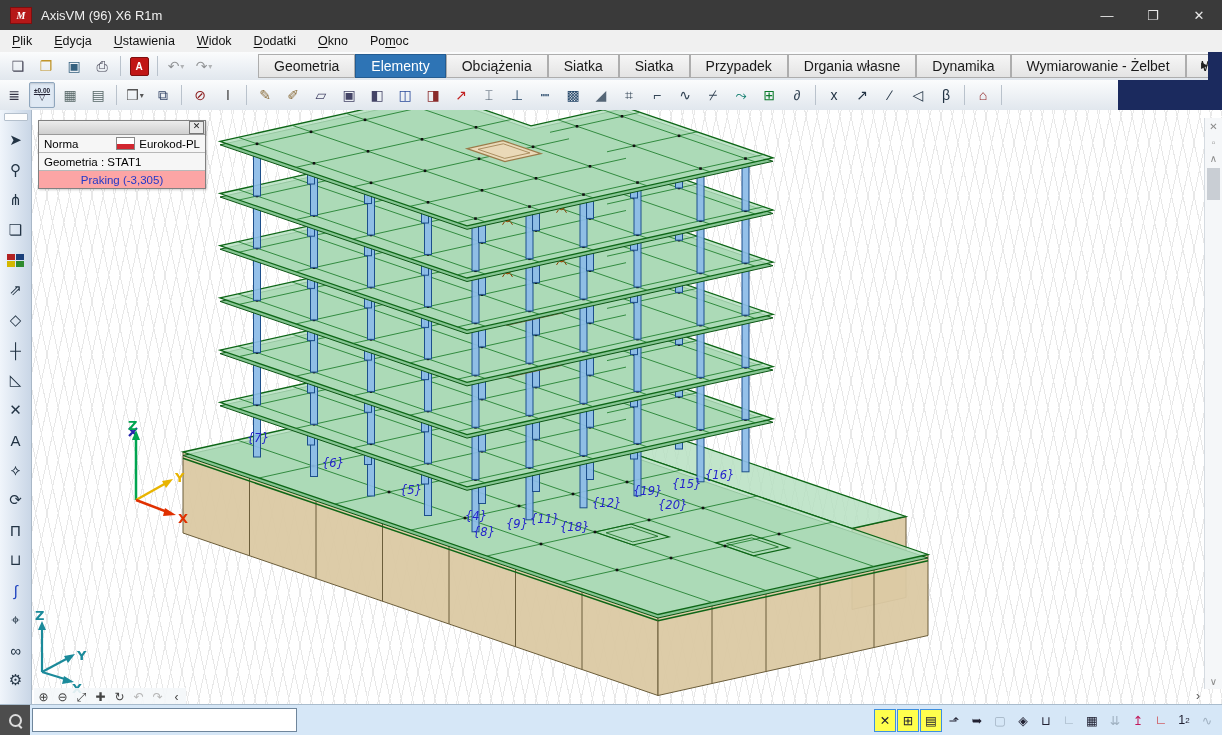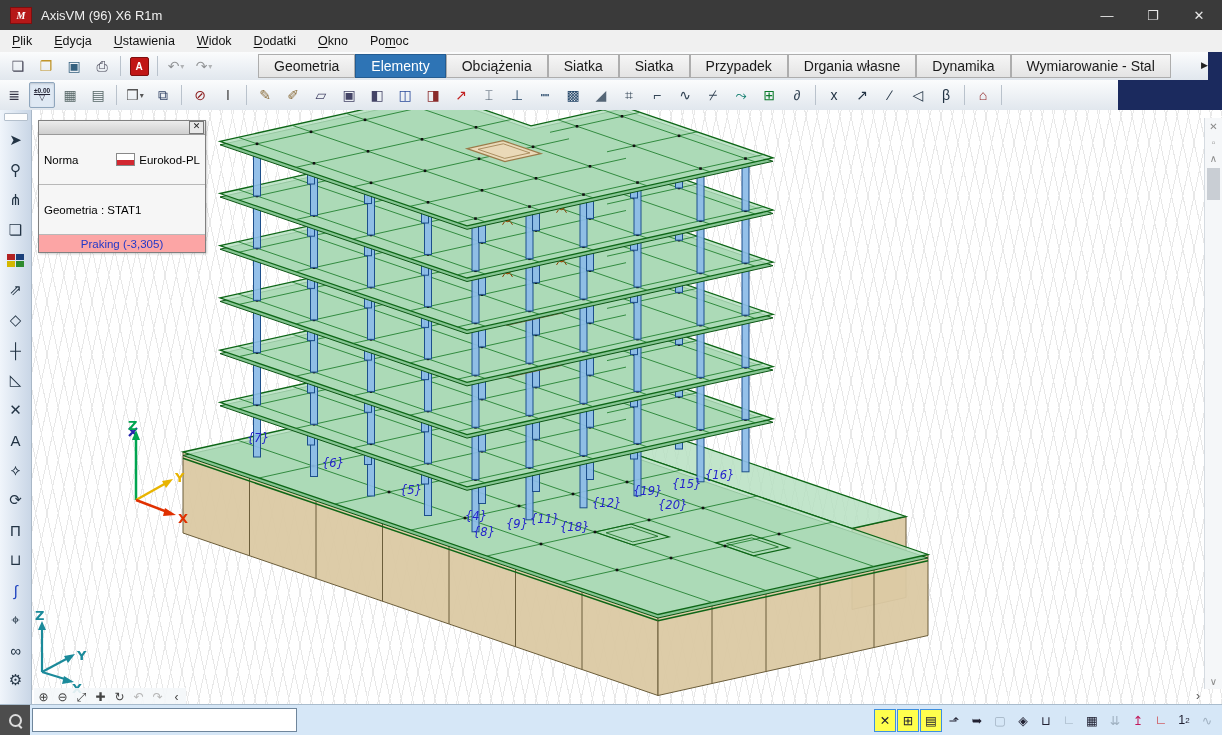--- a/index.html
+++ b/index.html
@@ -58,21 +58,21 @@
        repeating-linear-gradient(102deg,rgba(0,0,0,0) 0 10px,#e8e8e8 10px 11px),
        repeating-linear-gradient(78deg,rgba(0,0,0,0) 0 10px,#e8e8e8 10px 11px)}
   .modelsvg{position:absolute;inset:0}
   
   .infopanel{position:absolute;left:6px;top:10px;width:166px;background:#f4f4f4;
              border:1px solid #808080;box-shadow:1px 1px 2px rgba(0,0,0,.2);font-size:11.5px}
   .ip-head{height:13px;background:linear-gradient(#ececec,#cfcfcf);border-bottom:1px solid #9a9a9a;
            display:flex;justify-content:flex-end;align-items:center}
   .ip-x{width:13px;height:11px;border:1px solid #777;background:#e8e8e8;font-size:9px;line-height:9px;
         text-align:center;margin-right:1px;color:#222}
-  .ip-row{height:17px;display:flex;align-items:center;padding:16px 5px;border-bottom:1px solid #b8b8b8;background:#f6f6f6}
+  .ip-row{height:17px;display:flex;align-items:center;padding:0 5px;border-bottom:1px solid #b8b8b8;background:#f6f6f6}
   .ip-flag{width:17px;height:11px;border:1px solid #888;margin:0 4px 0 auto;display:flex;flex-direction:column}
   .ip-flag i{flex:1}
   .ip-foot{height:17px;display:flex;align-items:center;justify-content:center;color:#2238c8;background:#fca5a5}
   
   .viewbar{position:absolute;left:2px;bottom:0;height:17px;display:flex;align-items:center;
            background:rgba(244,247,250,.9)}
   .vbtn{width:19px;height:16px;display:flex;align-items:center;justify-content:center;font-size:12px;color:#444}
   .vbtn.disabled{color:#b5b5b5}
   
   .vscroll{position:absolute;top:8px;right:0;bottom:16px;width:17px;background:#f5f7f9;
@@ -151,20 +151,21 @@
 </div>
 <div class="tabs" id="tabstrip">
     <div class="tab">Geometria</div>
     <div class="tab active">Elementy</div>
     <div class="tab">Obciążenia</div>
     <div class="tab">Siatka</div>
     <div class="tab">Siatka</div>
     <div class="tab">Przypadek</div>
     <div class="tab">Drgania własne</div>
     <div class="tab">Dynamika</div>
+    <div class="tab">Wymiarowanie - Żelbet</div>
     <div class="tab">Wymiarowanie - Stal</div>
   </div>
 <span class="tabarrow" style="position:absolute;left:1200px;top:60px">▶</span>
 <div class="navy" style="left:1208px;top:52px;width:14px;height:28px"></div>
 
 <div class="trow trow2" id="elemtoolbar">
     <div class="tbtn">
       <span style="color: rgb(51, 51, 68);">≣</span>
     </div>
     <div class="tbtn pressed">

